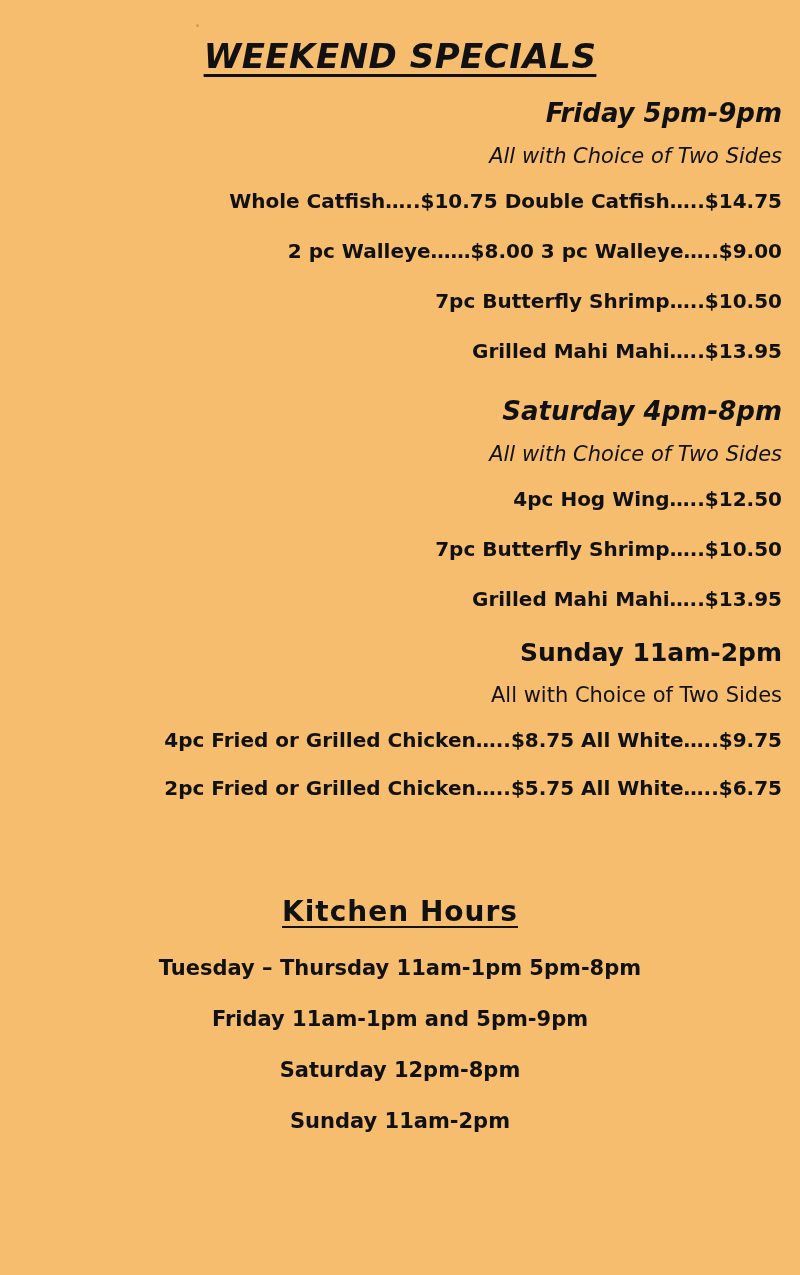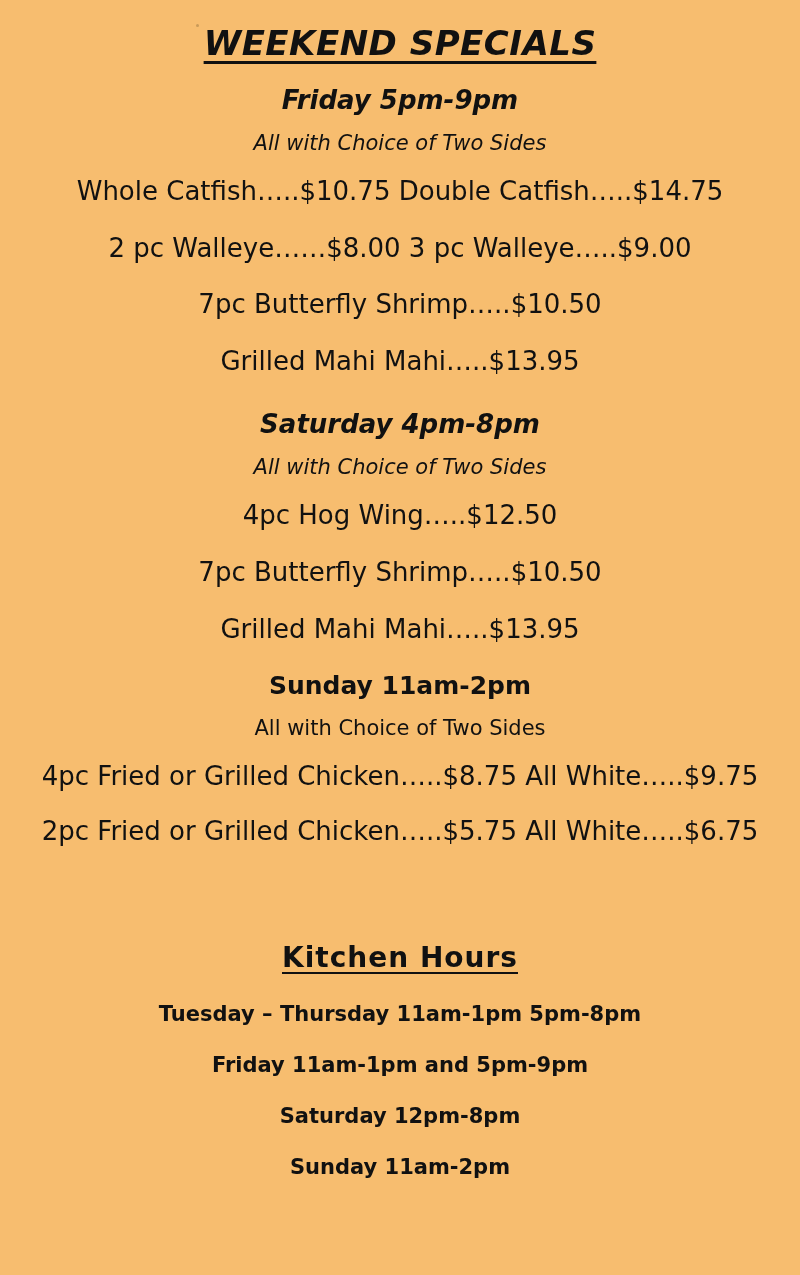--- a/index.html
+++ b/index.html
@@ -11,21 +11,21 @@
     height: 1275px;
     background: #f7bd6f;
     font-family: "DejaVu Sans", sans-serif;
     color: #111111;
     overflow: hidden;
   }
   .page {
     width: 800px;
     height: 1275px;
     box-sizing: border-box;
-    padding: 11px 18px 10px 18px;
+    padding: 24px 18px 10px 18px;
     text-align: center;
   }
   .title {
     font-size: 34px;
     font-weight: 700;
     font-style: italic;
     letter-spacing: 0.5px;
     text-decoration: underline;
     text-underline-offset: 6px;
     margin: 12px 0 22px 0;
@@ -43,30 +43,31 @@
   .subtitle {
     font-size: 21px;
     font-weight: 400;
     font-style: italic;
     margin: 0 0 22px 0;
   }
   .subtitle.upright {
     font-style: normal;
   }
   .item {
-    font-size: 26px;
-    font-weight: 400;
+    font-size: 20px;
+    font-weight: 700;
     margin: 0 0 28px 0;
     line-height: 1.1;
   }
   .item.tight {
     margin-bottom: 26px;
   }
   .section {
     margin-bottom: 6px;
+    text-align: right;
   }
   .section-saturday {
     margin-top: 34px;
   }
   .section-sunday {
     margin-top: 26px;
   }
   .hours-block {
     margin-top: 96px;
   }

